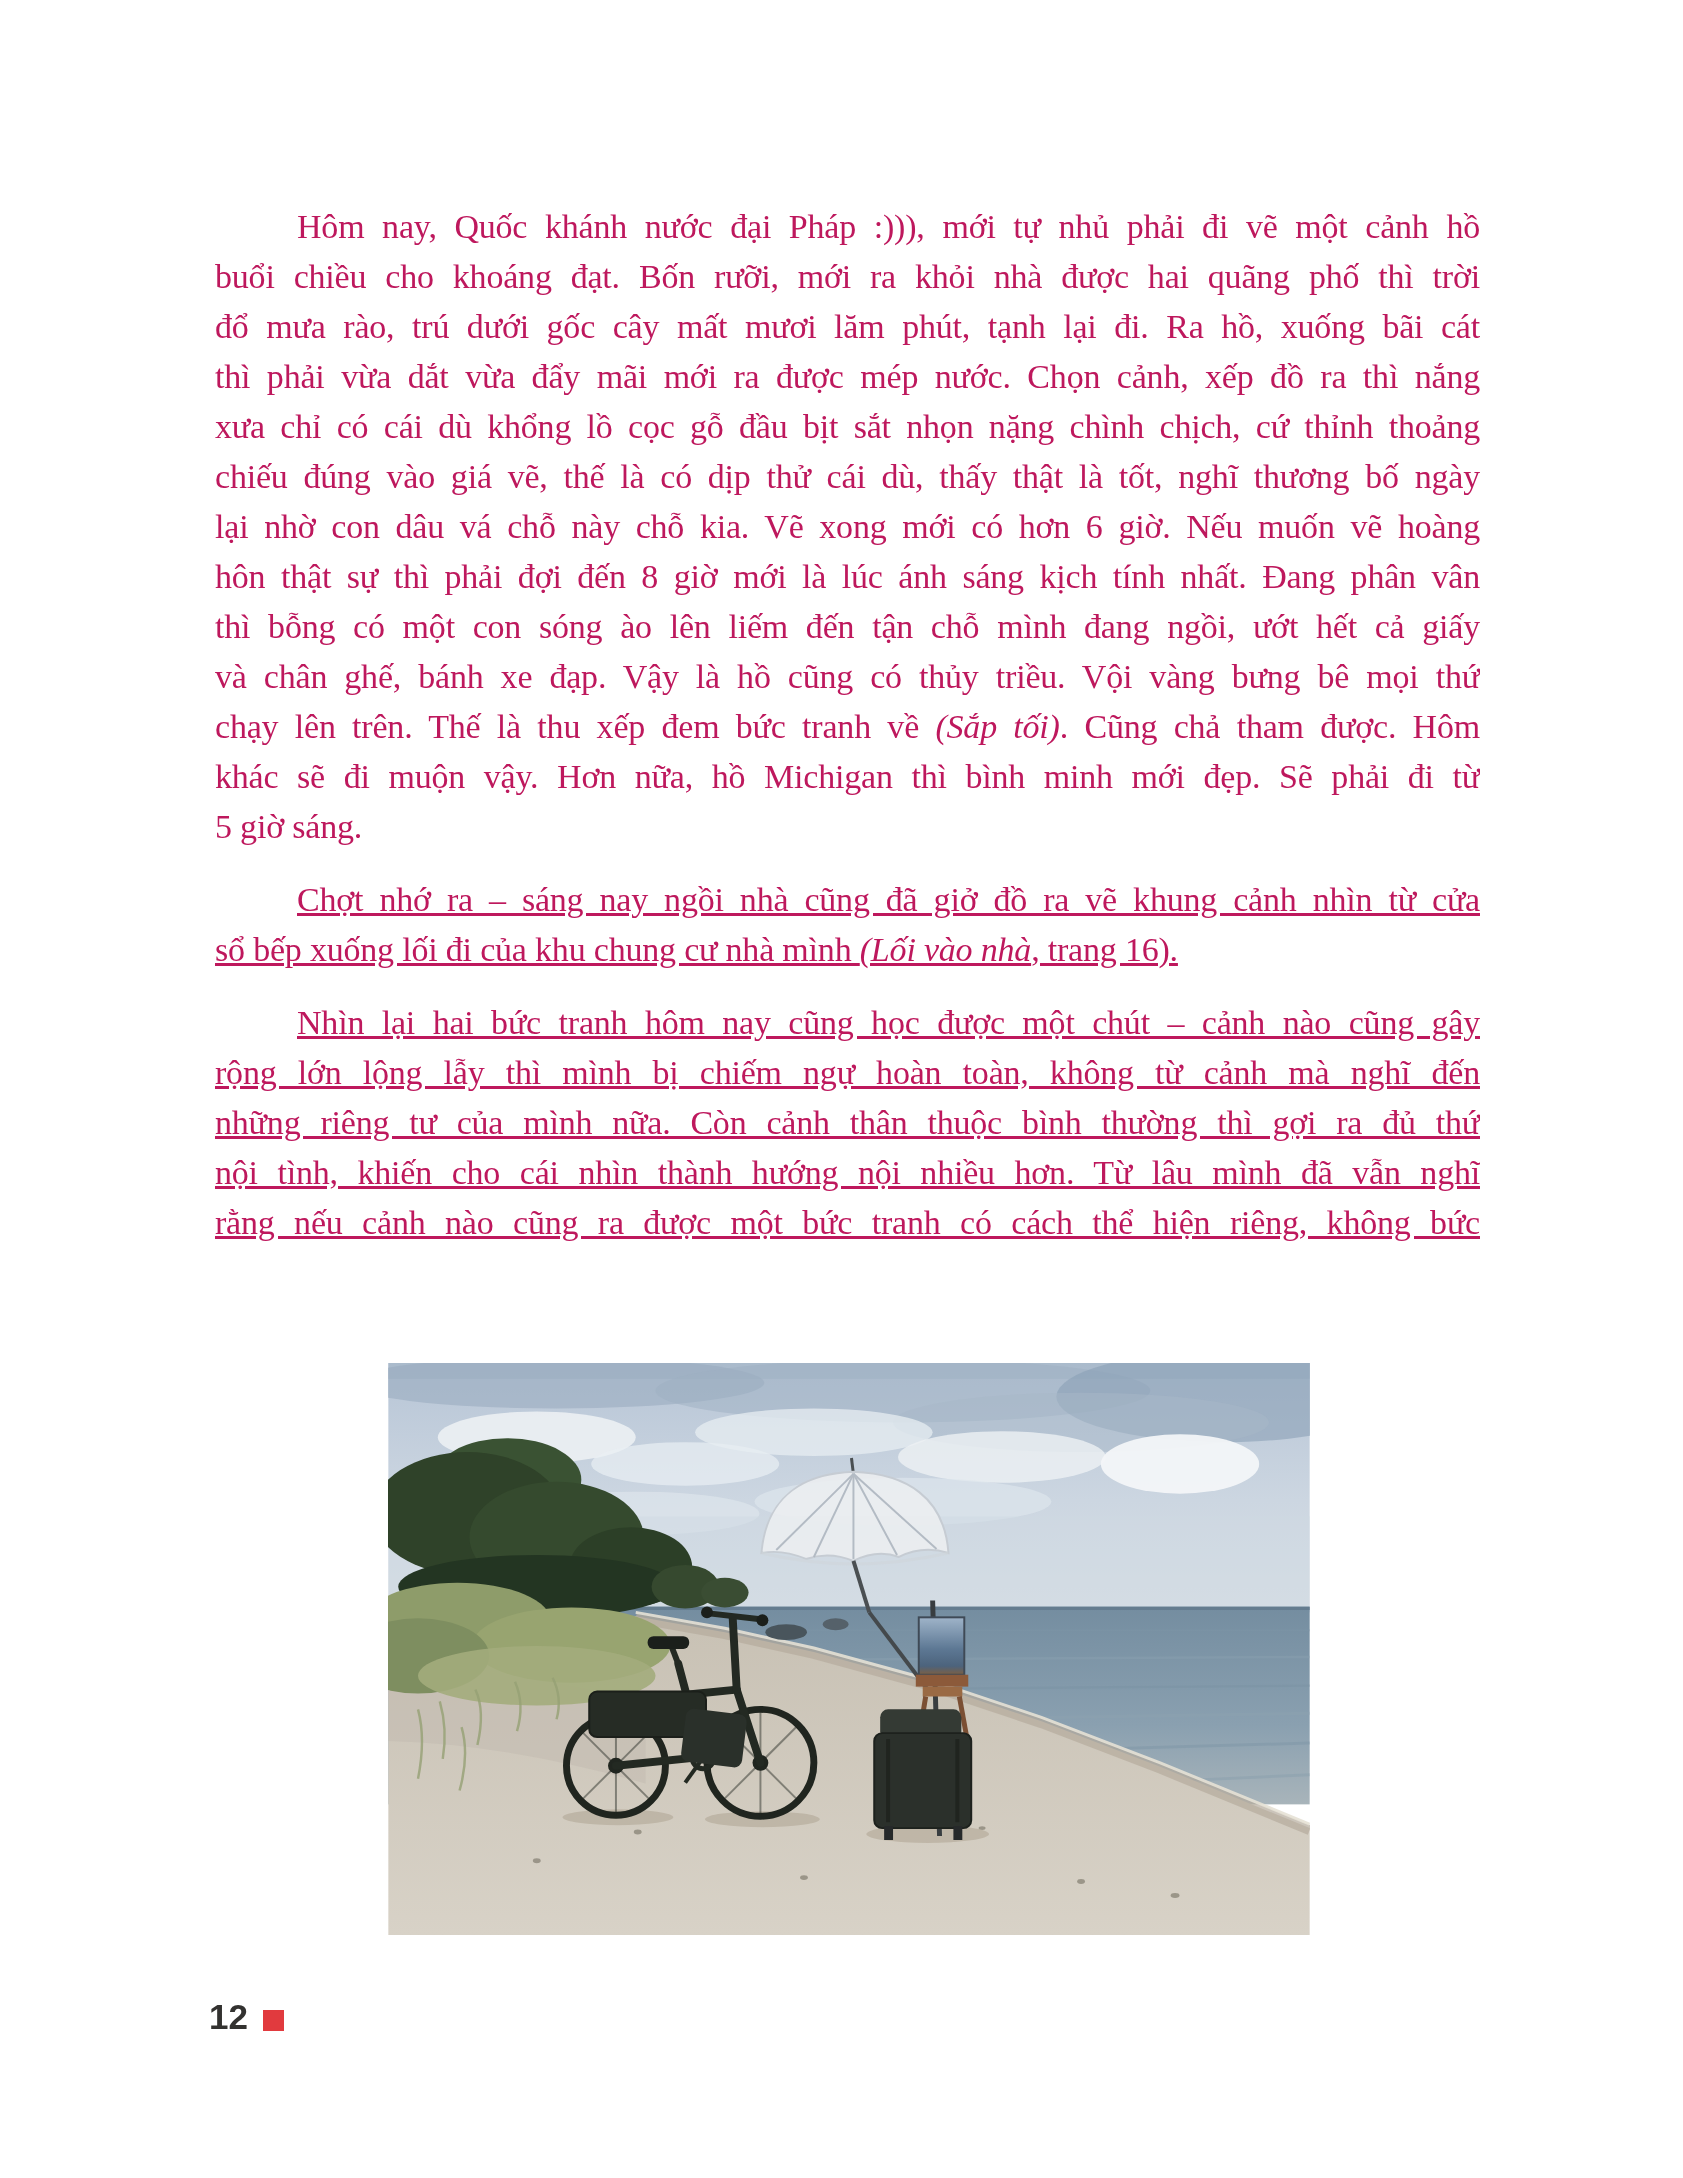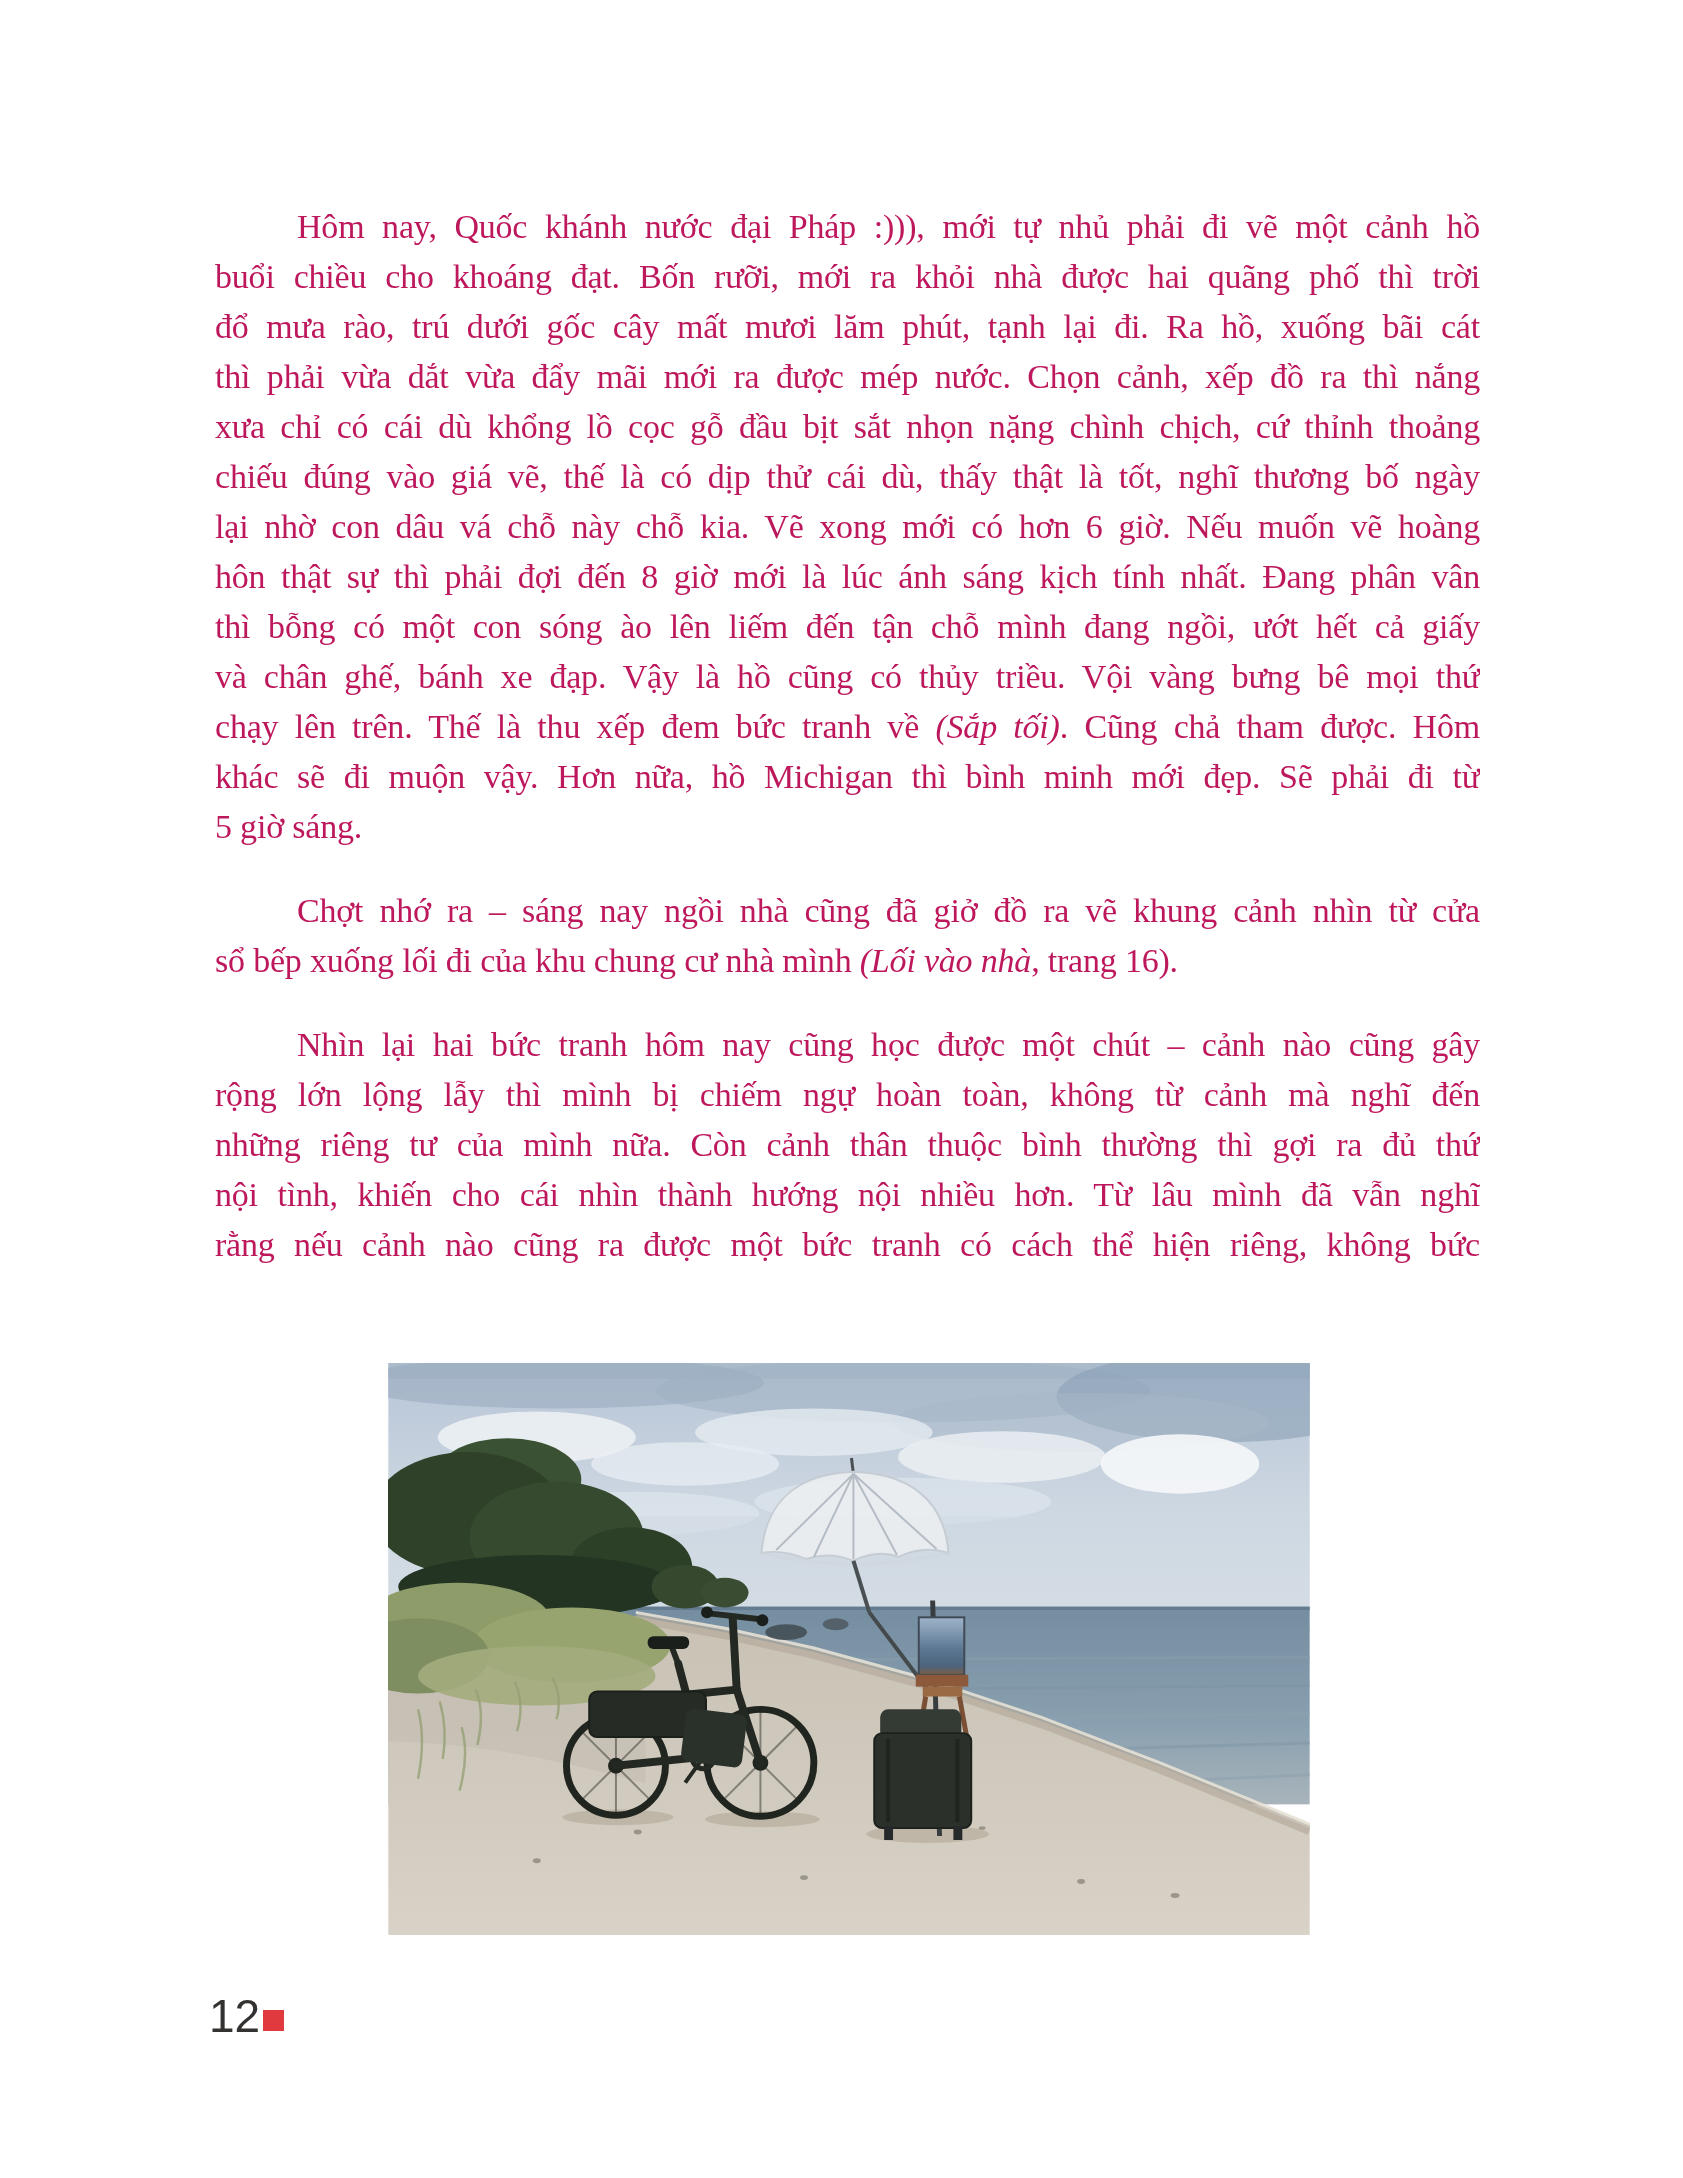--- a/index.html
+++ b/index.html
@@ -12,41 +12,41 @@
   }
   .page{position:absolute;inset:0;}
 
   
   .body-text{
     position:absolute;left:215px;top:202px;width:1265px;
     color:#be185d;
     font-size:34px;
     letter-spacing:-0.2px;
   }
-  .paragraph + .paragraph{margin-top:34px;}
+  .paragraph + .paragraph{margin-top:23px;text-decoration:underline;}
   .line{
     height:50px;line-height:50px;
     text-align:justify;text-align-last:justify;
     overflow:hidden;white-space:normal;
   }
   .line.first{text-indent:82px;}
   .line.last{text-align-last:left;}
   .it{font-style:italic;}
 
   
   .photo{
     position:absolute;left:388px;top:1363px;width:922px;height:572px;
   }
   .photo svg{display:block;}
 
   
   .footer-page-number{
     position:absolute;left:209px;top:1999px;
     font-family:"Liberation Sans",sans-serif;
-    font-weight:400;font-size:46px;line-height:35px;color:#333230;
+    font-weight:700;font-size:35px;line-height:35px;color:#333230;
   }
   .footer-page-marker{
     position:absolute;left:263px;top:2010px;width:21px;height:21px;
     background:#e13a3e;
   }
 </style>
 </head>
 <body>
 
 <div class="page">

